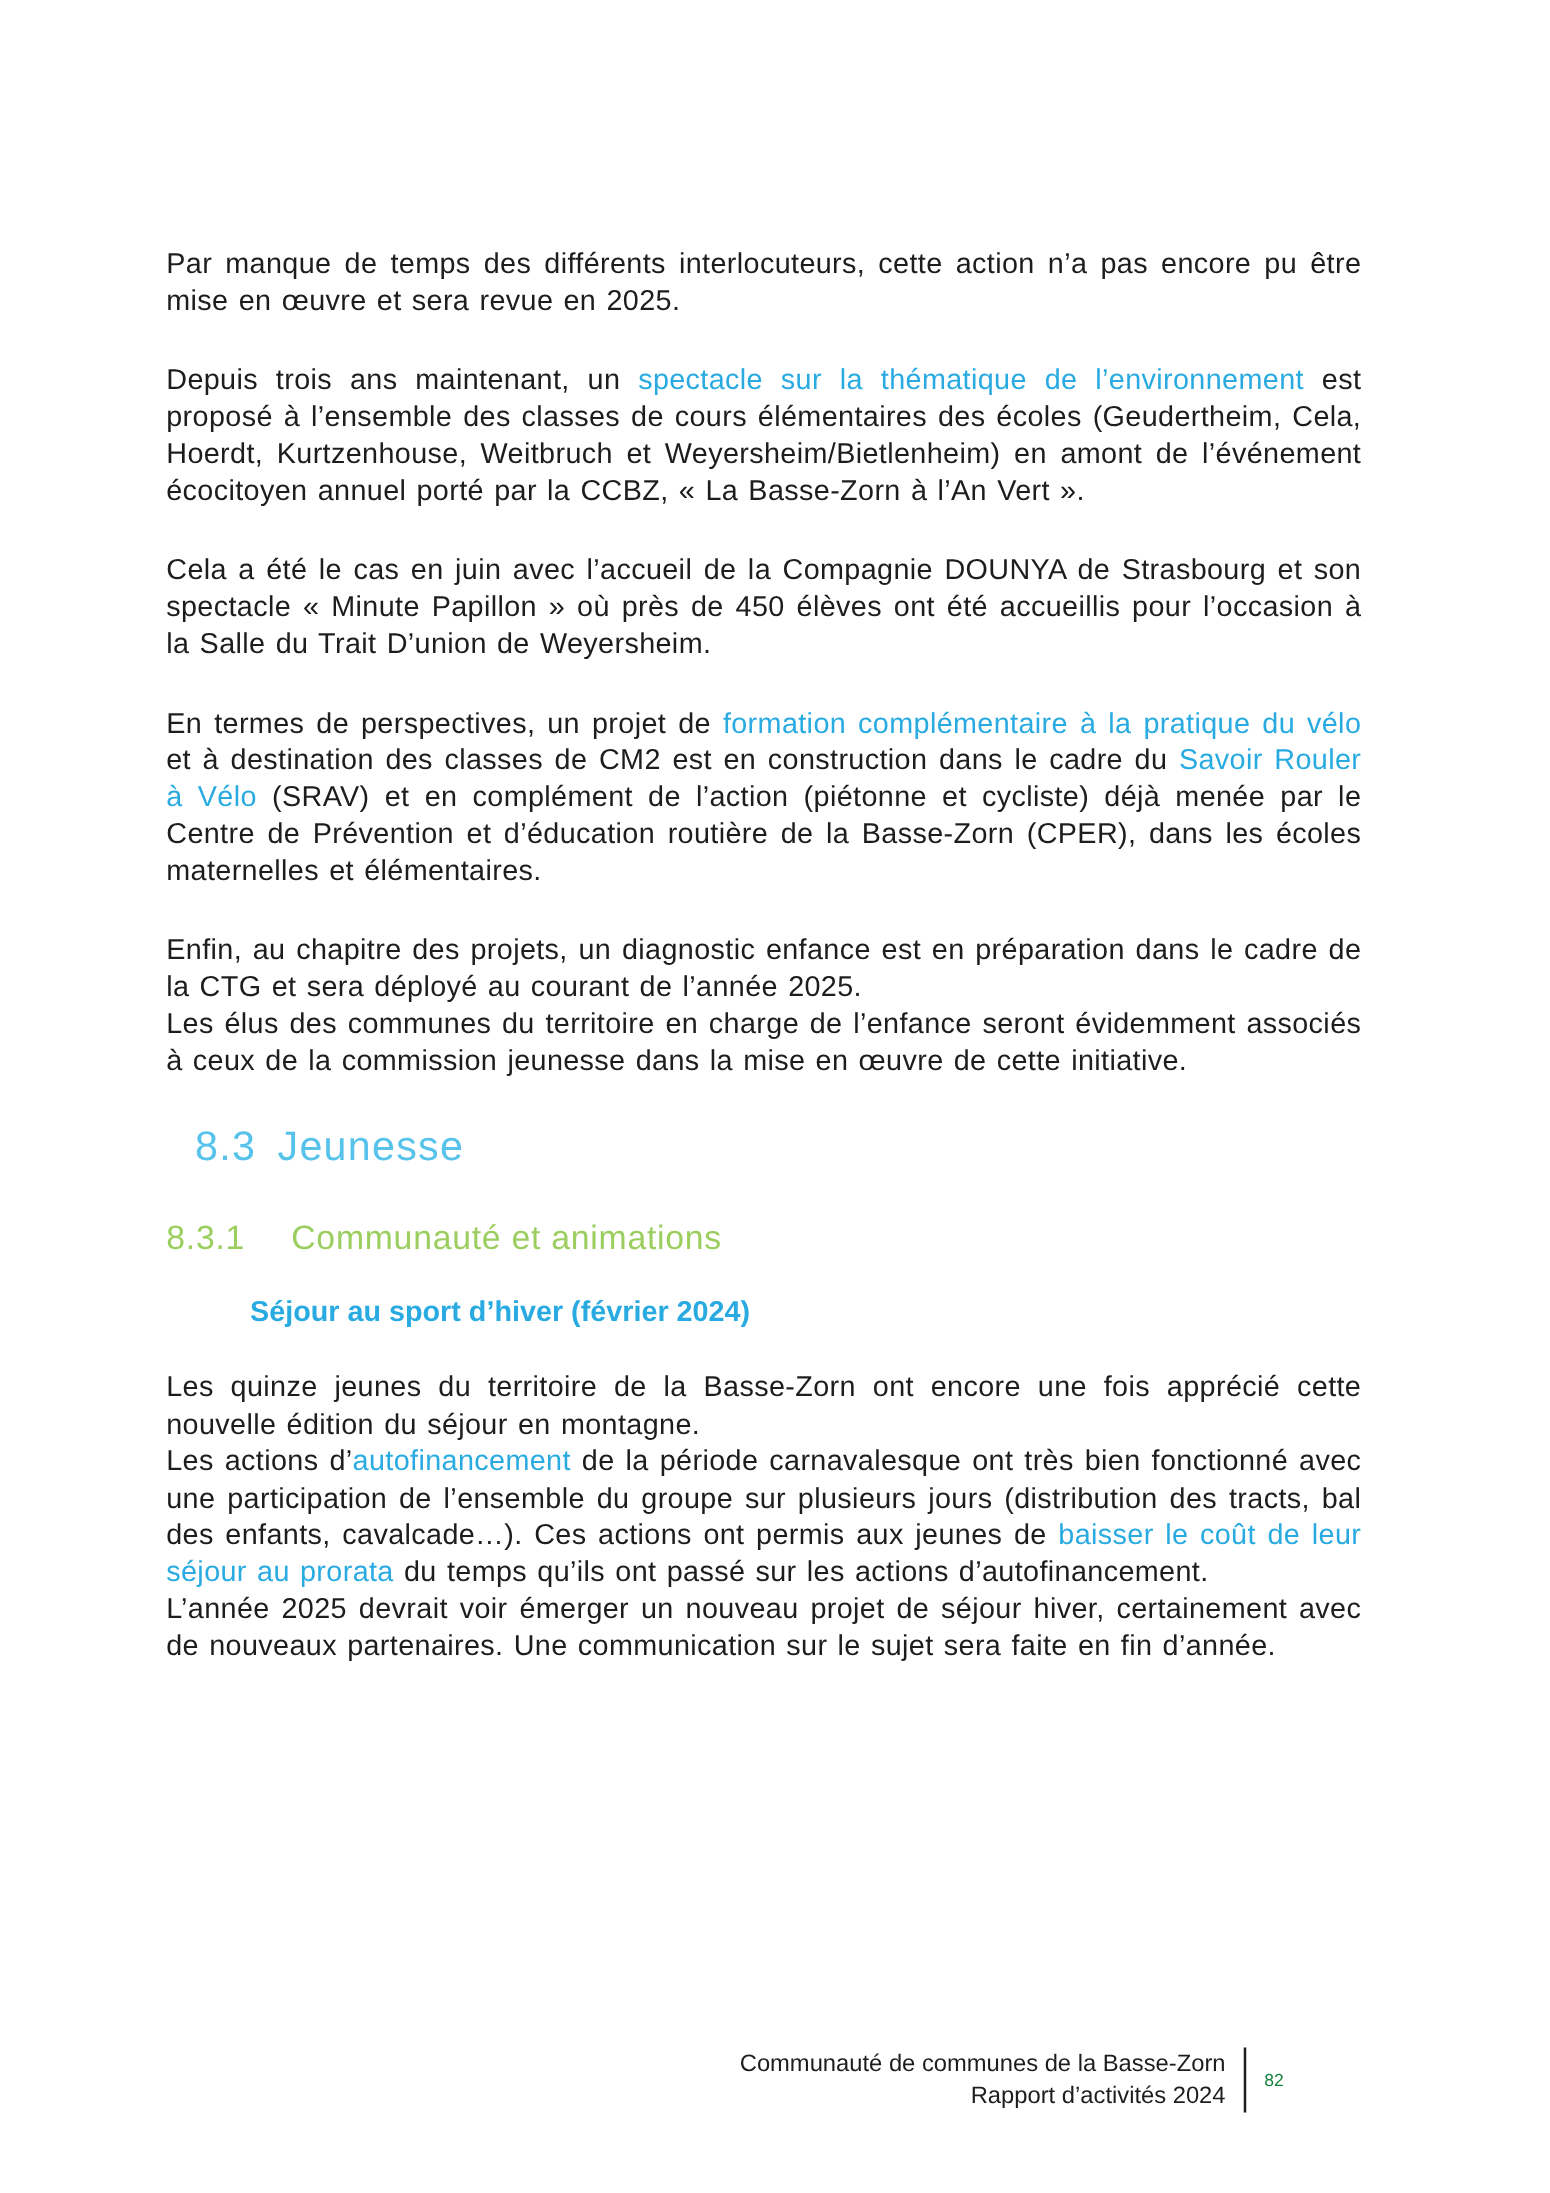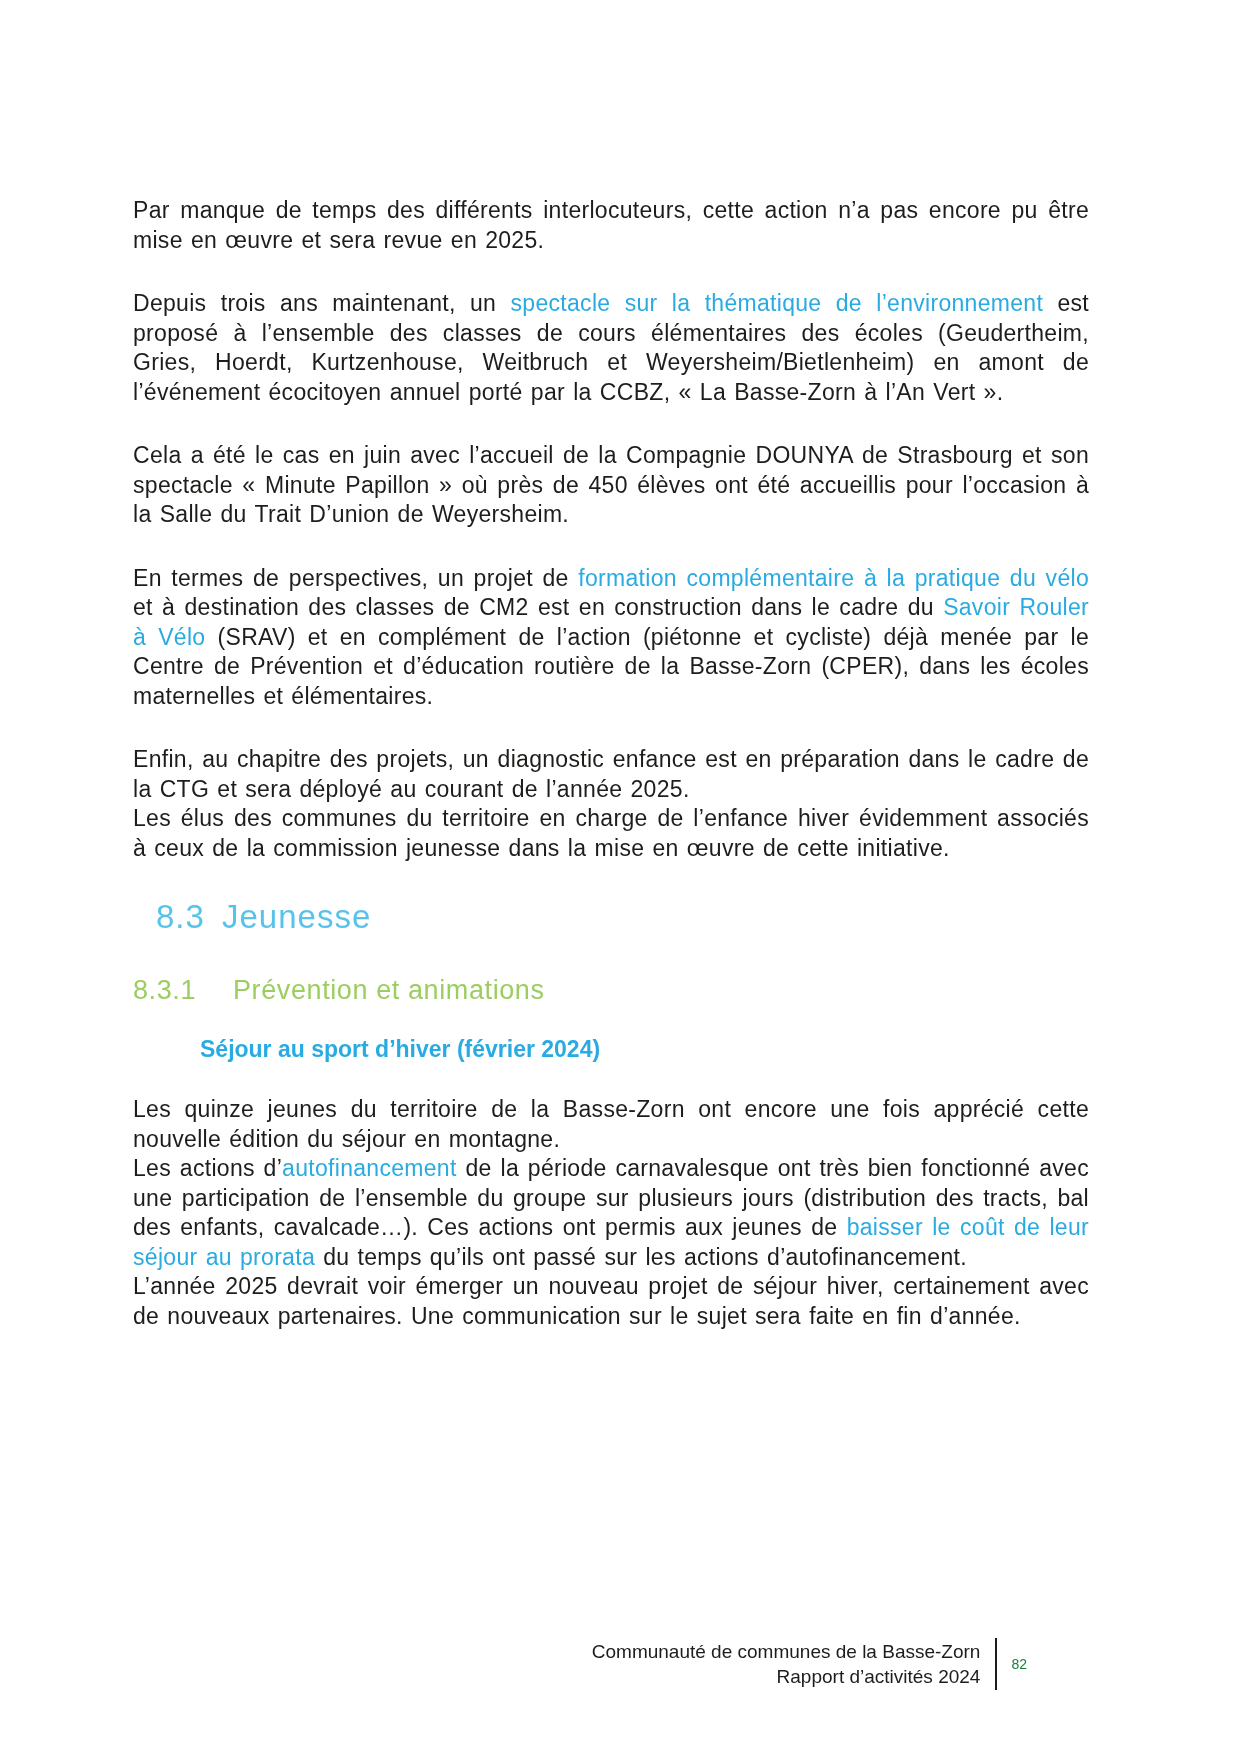--- a/index.html
+++ b/index.html
@@ -73,34 +73,34 @@
   }
   .footer-page { font-size:14px; color:#15803d; }
 </style>
 </head>
 <body>
 
 <div class="page" style="--accent: #29ABE2; --h1: #58C3EA; --h2: #9BCE5F; color: rgb(29, 29, 27);">
 
   <div>
     <p class="para"><span>Par manque de temps des différents interlocuteurs, cette action n’a pas encore pu être mise en œuvre et sera revue en 2025.</span></p>
-    <p class="para"><span>Depuis trois ans maintenant, un </span><span class="accent">spectacle sur la thématique de l’environnement</span><span> est proposé à l’ensemble des classes de cours élémentaires des écoles (Geudertheim, Gries, Hoerdt, Kurtzenhouse, Weitbruch et Weyersheim/Bietlenheim) en amont de l’événement écocitoyen annuel porté par la CCBZ, « La Basse-Zorn à l’An Vert ».</span></p>
+    <p class="para"><span>Depuis trois ans maintenant, un </span><span class="accent">spectacle sur la thématique de l’environnement</span><span> est proposé à l’ensemble des classes de cours élémentaires des écoles (Geudertheim, Cela, Hoerdt, Kurtzenhouse, Weitbruch et Weyersheim/Bietlenheim) en amont de l’événement écocitoyen annuel porté par la CCBZ, « La Basse-Zorn à l’An Vert ».</span></p>
     <p class="para"><span>Cela a été le cas en juin avec l’accueil de la Compagnie DOUNYA de Strasbourg et son spectacle « Minute Papillon » où près de 450 élèves ont été accueillis pour l’occasion à la Salle du Trait D’union de Weyersheim.</span></p>
     <p class="para"><span>En termes de perspectives, un projet de </span><span class="accent">formation complémentaire à la pratique du vélo</span><span> et à destination des classes de CM2 est en construction dans le cadre du </span><span class="accent">Savoir Rouler à Vélo</span><span> (SRAV) et en complément de l’action (piétonne et cycliste) déjà menée par le Centre de Prévention et d’éducation routière de la Basse-Zorn (CPER), dans les écoles maternelles et élémentaires.</span></p>
-    <p class="para"><span>Enfin, au chapitre des projets, un diagnostic enfance est en préparation dans le cadre de la CTG et sera déployé au courant de l’année 2025.</span><br><span>Les élus des communes du territoire en charge de l’enfance hiver évidemment associés à ceux de la commission jeunesse dans la mise en œuvre de cette initiative.</span></p>
+    <p class="para"><span>Enfin, au chapitre des projets, un diagnostic enfance est en préparation dans le cadre de la CTG et sera déployé au courant de l’année 2025.</span><br><span>Les élus des communes du territoire en charge de l’enfance seront évidemment associés à ceux de la commission jeunesse dans la mise en œuvre de cette initiative.</span></p>
   </div>
 
   <div class="h1">
     <span class="num">8.3</span>
     <span>Jeunesse</span>
   </div>
 
   <div class="h2">
     <span class="num">8.3.1</span>
-    <span>Prévention et animations</span>
+    <span>Communauté et animations</span>
   </div>
 
   <div class="h3">Séjour au sport d’hiver (février 2024)</div>
 
   <div>
     <p class="para"><span>Les quinze jeunes du territoire de la Basse-Zorn ont encore une fois apprécié cette nouvelle édition du séjour en montagne.</span><br><span>Les actions d’</span><span class="accent">autofinancement</span><span> de la période carnavalesque ont très bien fonctionné avec une participation de l’ensemble du groupe sur plusieurs jours (distribution des tracts, bal des enfants, cavalcade…). Ces actions ont permis aux jeunes de </span><span class="accent">baisser le coût de leur séjour au prorata</span><span> du temps qu’ils ont passé sur les actions d’autofinancement.</span><br><span>L’année 2025 devrait voir émerger un nouveau projet de séjour hiver, certainement avec de nouveaux partenaires. Une communication sur le sujet sera faite en fin d’année.</span></p>
   </div>
 
   <div class="footer">
     <div class="footer-text">

